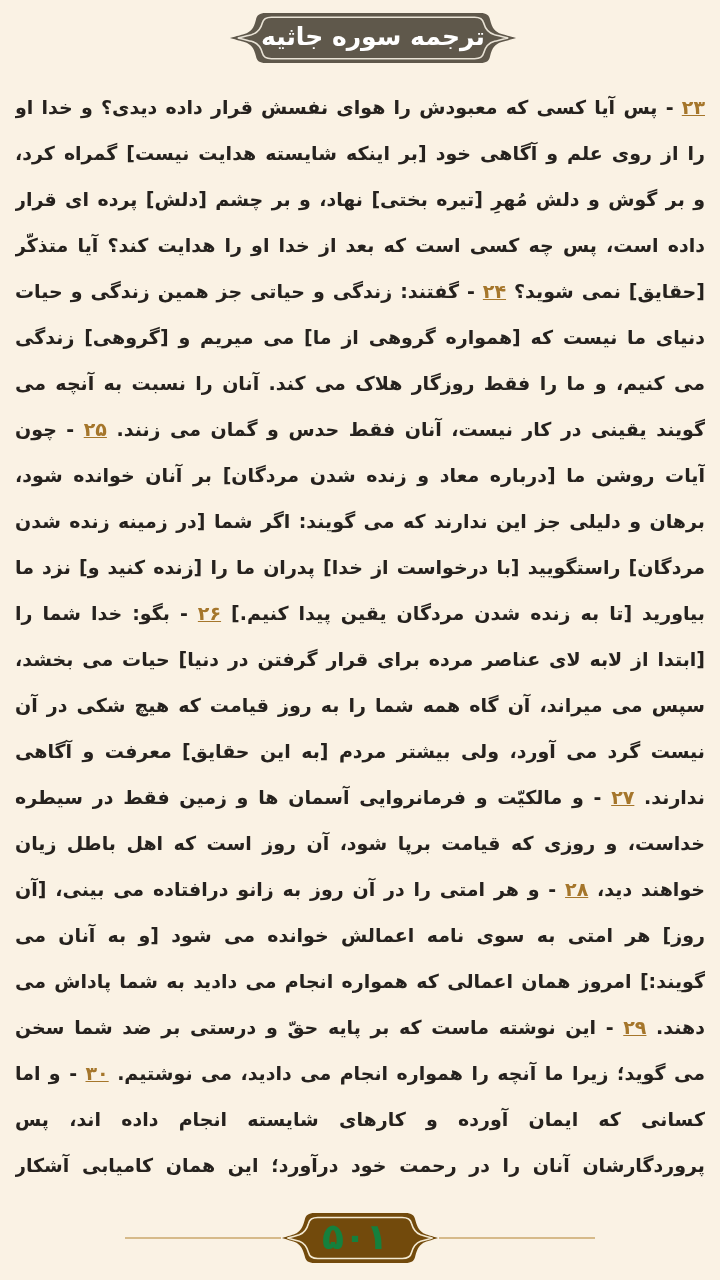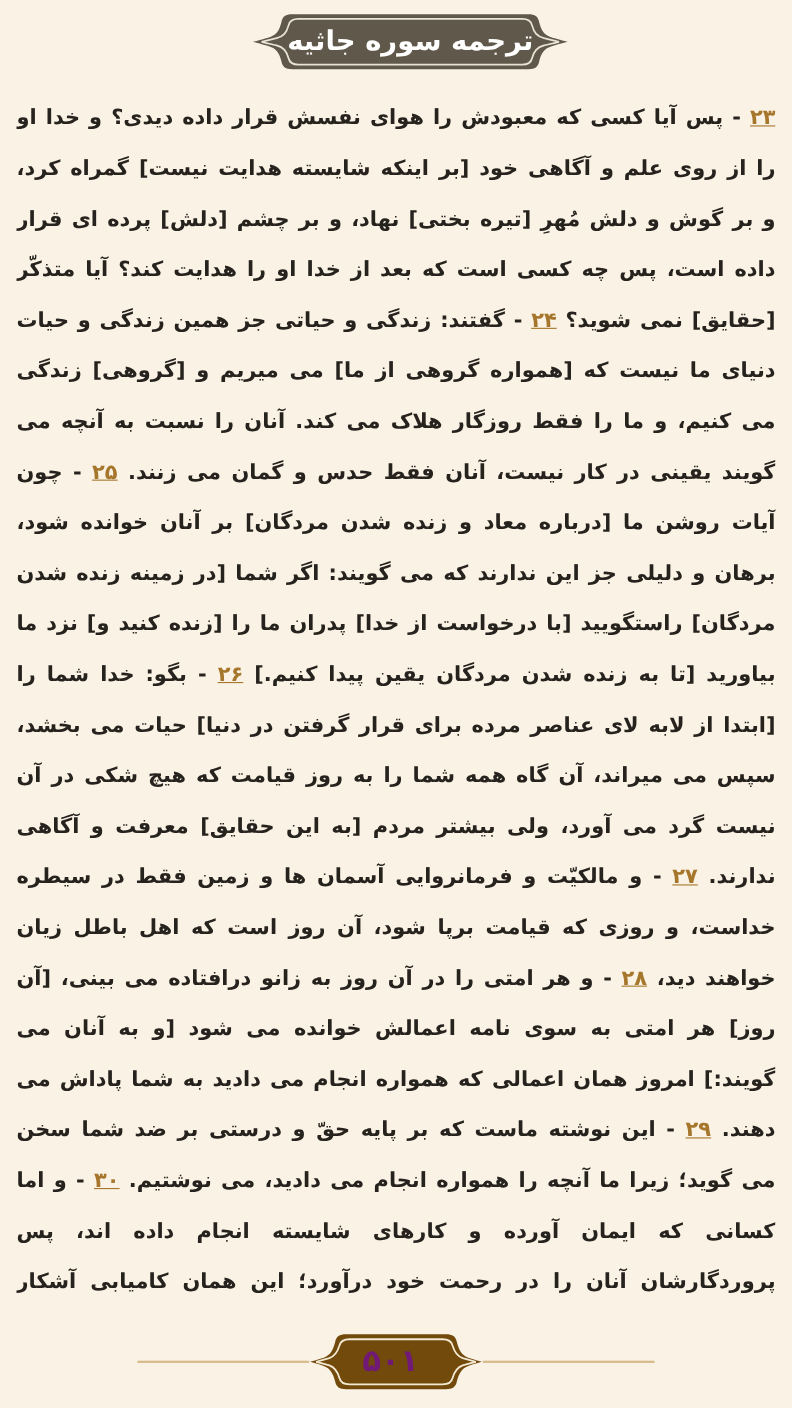--- a/index.html
+++ b/index.html
@@ -47,21 +47,21 @@
   }
   .footer-inner {
     width: 470px; display: flex; align-items: center;
   }
   .rule { flex: 1; height: 2px; background: #d6ba8a; }
   .page-badge { position: relative; width: 158px; height: 52px; flex: none; }
   .page-badge svg { position: absolute; inset: 0; width: 100%; height: 100%; }
   .page-num {
     position: absolute; inset: 0;
     display: flex; align-items: center; justify-content: center;
-    color: #701a75; font-size: 28px; font-weight: bold;
+    color: #15803d; font-size: 36px; font-weight: bold;
     letter-spacing: 10px; padding-bottom: 4px; padding-right: 10px;
   }
 </style>
 </head>
 <body style="background: rgb(250, 242, 228);">
 
 <header class="banner-wrap">
   <div class="banner">
     <svg viewBox="0 0 300 52" preserveAspectRatio="none">
       <path d="M150,1 L262,1 C268,1 271,3 272,8 C274,16 277,20 284,22 C288,23 291,24 299,26 C291,28 288,29 284,30 C277,32 274,36 272,44 C271,49 268,51 262,51 L38,51 C32,51 29,49 28,44 C26,36 23,32 16,30 C12,29 9,28 1,26 C9,24 12,23 16,22 C23,20 26,16 28,8 C29,3 32,1 38,1 Z" fill="#5f584b"></path>

